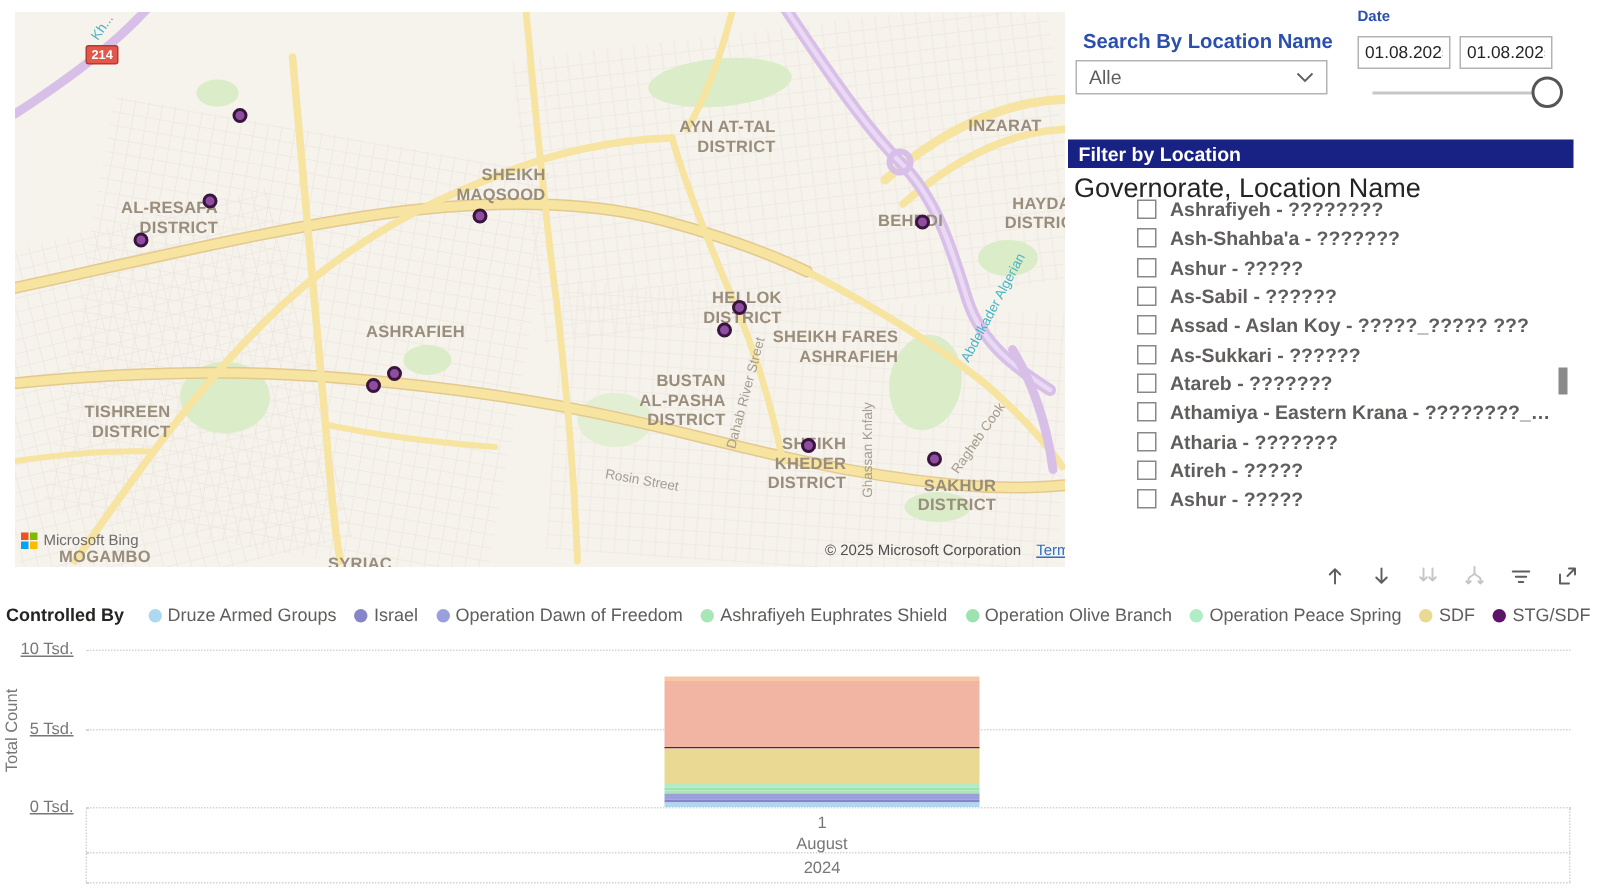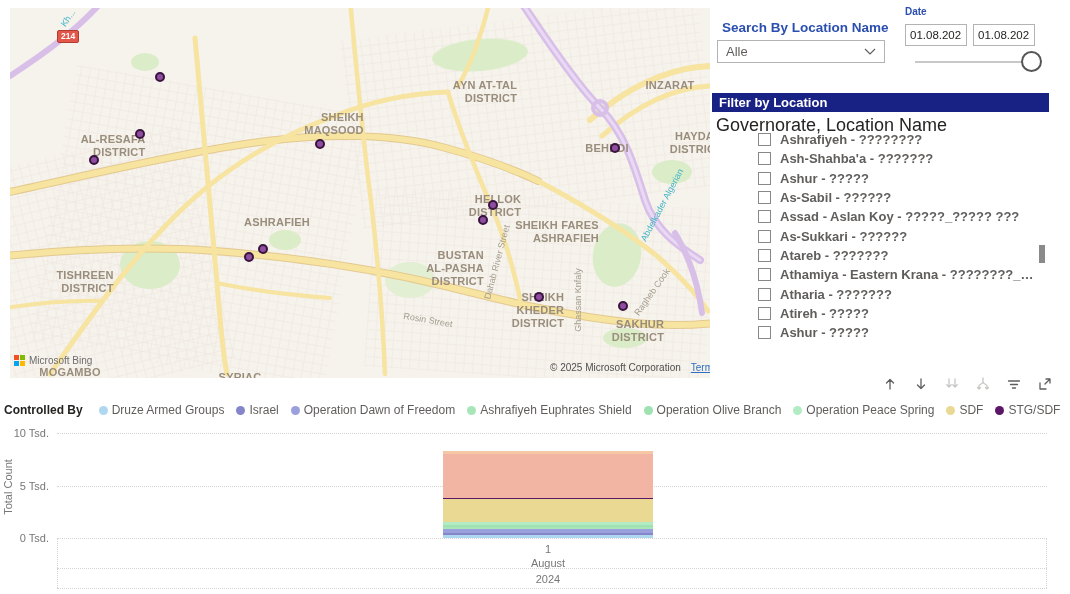--- a/index.html
+++ b/index.html
@@ -49,21 +49,21 @@
   #slicer-toolbar .tb{width:18px;height:18px;display:inline-flex;align-items:center;justify-content:center;cursor:pointer;}
   
   #chart{position:absolute;left:0;top:400px;width:1070px;height:194px;}
   #legend{position:absolute;left:4px;top:3px;right:0;display:flex;align-items:center;gap:12px;
     font-size:12px;color:#605e5c;white-space:nowrap;overflow:hidden;}
   #legend .lg-title{font-weight:bold;color:#252423;margin-right:4px;}
   .lg-item{display:flex;align-items:center;gap:4px;cursor:pointer;}
   .lg-dot{width:9px;height:9px;border-radius:50%;flex:0 0 auto;}
   .grid{position:absolute;left:57px;width:990px;height:0;border-top:1px dotted #d6d4d2;}
   .vgrid{position:absolute;width:0;height:50px;border-left:1px dotted #d6d4d2;top:138px;}
-  .ytick{position:absolute;width:46px;text-align:right;font-size:11px;color:#777;left:3px;}
+  .ytick{position:absolute;width:46px;text-align:right;font-size:11px;color:#777;left:3px;text-decoration:underline;}
   .xlab{position:absolute;left:443px;width:210px;text-align:center;font-size:11px;color:#777;}
   #ylabel{position:absolute;left:8px;top:87px;transform:translate(-50%,-50%) rotate(-90deg);
     font-size:11px;color:#777;white-space:nowrap;}
   #bar-stack{position:absolute;left:443px;width:210px;bottom:56px;display:flex;flex-direction:column-reverse;}
   #bar-stack div{width:100%;}
 </style>
 </head>
 <body>
 
 <div class="map">

